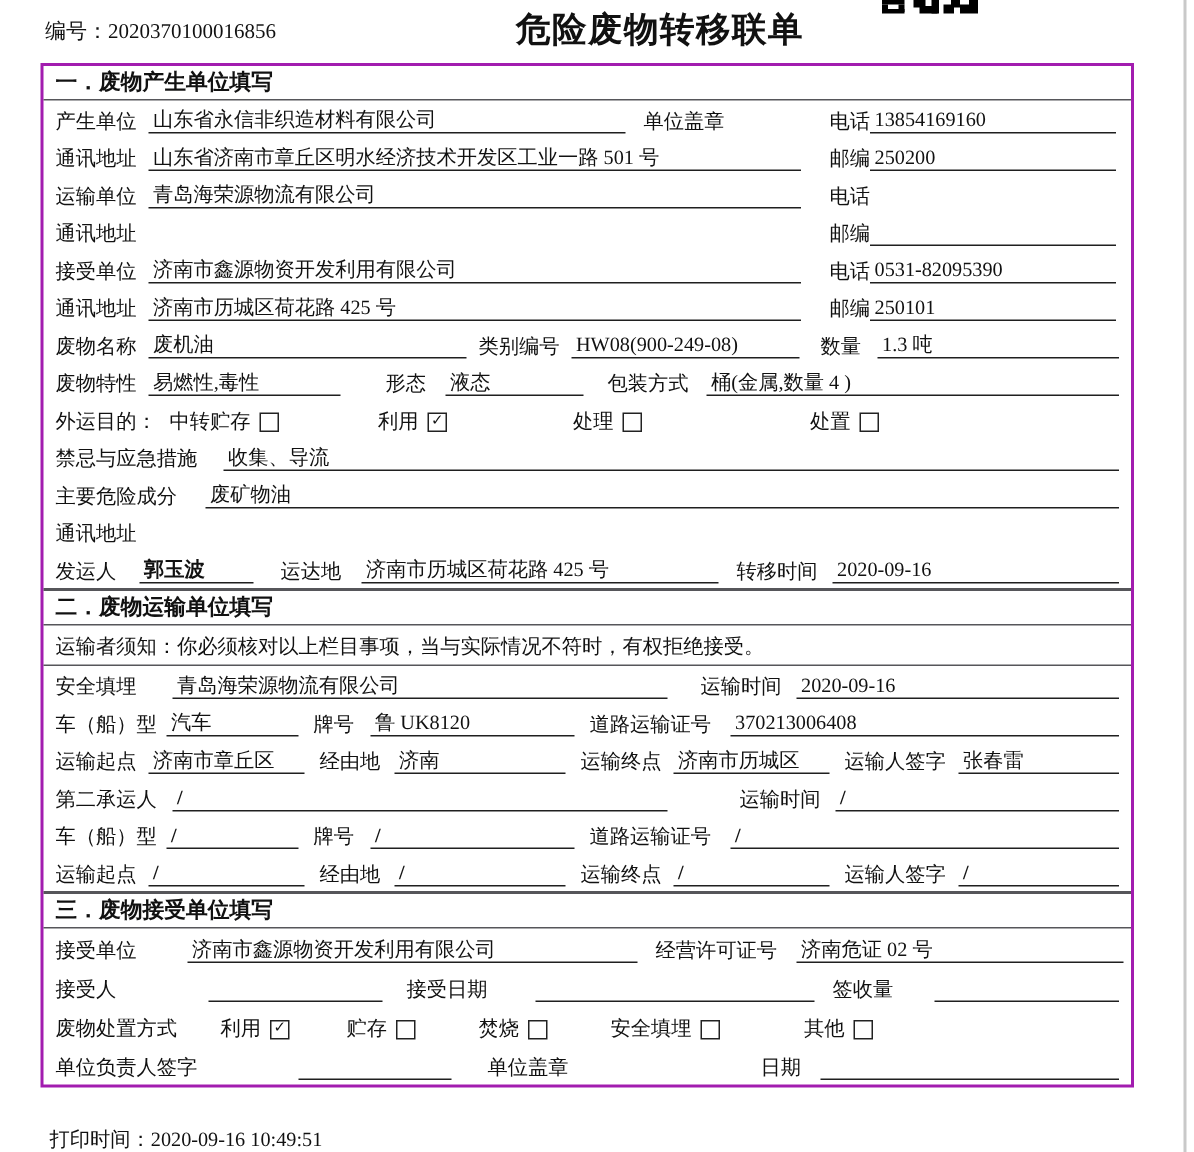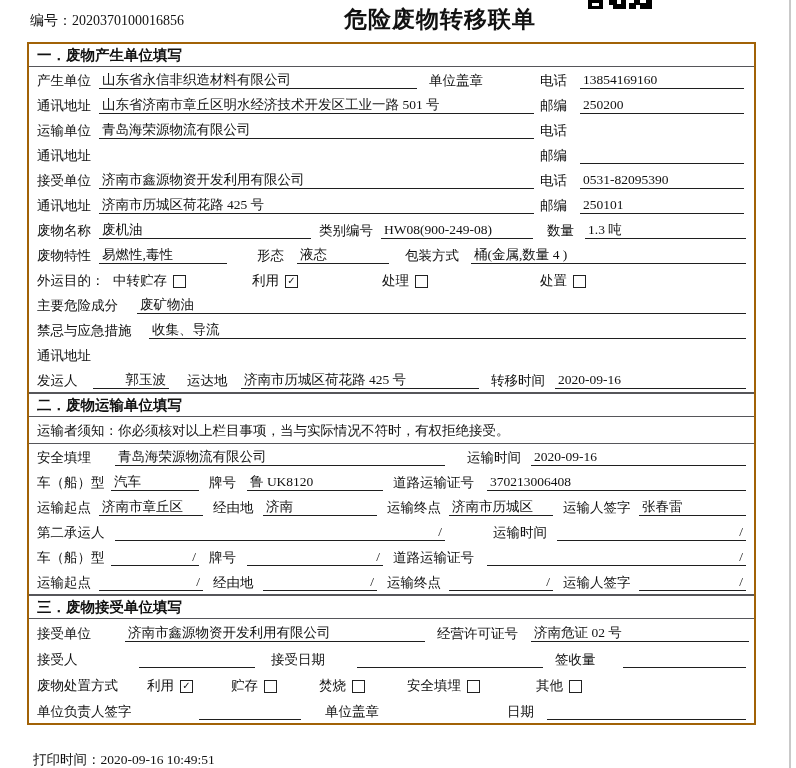--- a/index.html
+++ b/index.html
@@ -8,36 +8,36 @@
     font-family:"Liberation Serif","DejaVu Serif",serif;color:#111;
   }
   .doc-header{position:absolute;left:0;top:0;width:796px;height:42px;}
   .doc-no{position:absolute;left:30px;top:12px;font-size:14px;white-space:nowrap;}
   .doc-title{position:absolute;left:330px;top:4px;width:220px;text-align:center;
     font-size:23px;font-weight:bold;letter-spacing:1px;white-space:nowrap;}
   .qr-frag{position:absolute;left:588px;top:0;}
   .page-edge{position:absolute;left:789px;top:0;width:2px;height:768px;background:#c9c9c9;}
 
   .form-table{position:absolute;left:27px;top:42px;width:729px;box-sizing:border-box;
-    border:2px solid #a16207;background:#fff;}
+    border:2px solid #a21caf;background:#fff;}
   .sec-hdr{font-weight:bold;font-size:14.5px;padding:3px 0 3px 8px;
     border-bottom:1px solid #56565a;line-height:16px;}
   .sec-top{border-top:2px solid #56565a;}
   .notice{font-size:13.5px;padding:6px 0 4px 8px;border-bottom:1px solid #56565a;line-height:16px;}
 
   .row{display:flex;align-items:flex-end;height:25px;padding:0 8px 3px 8px;
     font-size:13.5px;box-sizing:border-box;line-height:16px;}
   .row.h26{height:26px;}
   .lbl{white-space:nowrap;flex-shrink:0;}
   .fld{border-bottom:1px solid #1f1f1f;white-space:nowrap;overflow:hidden;
     padding:0 3px;flex-shrink:0;box-sizing:border-box;min-height:16px;}
   .fx{flex:1 1 auto;min-width:0;}
-  .ctr{text-align:right;}
+  .ctr{text-align:left;font-weight:bold;}
   .rcol{display:flex;align-items:flex-end;width:206px;margin-left:auto;flex-shrink:0;}
-  .rcol .lbl{width:40px;}
+  .rcol .lbl{width:40px;text-align:right;}
   .rcol .fld{flex:1 1 auto;margin-right:2px;}
   .opt{white-space:nowrap;flex-shrink:0;display:flex;align-items:flex-end;}
   .cb{display:inline-block;width:11px;height:11px;border:1px solid #222;margin-left:6px;
     text-align:center;line-height:10px;font-size:10px;flex-shrink:0;margin-bottom:1px;}
   .doc-footer{position:absolute;left:33px;top:751px;font-size:13.5px;white-space:nowrap;}
 </style>
 </head>
 <body>
 
 <div class="doc-header">
@@ -148,27 +148,27 @@
         <span>处理</span>
         <span class="cb"></span>
       </span>
     <span class="opt" style="margin-left:112px">
         <span>处置</span>
         <span class="cb"></span>
       </span>
   </div>
 
   <div class="row">
+    <span class="lbl" style="width:104px">禁忌与应急措施</span>
+    <span class="fld fx" style="margin-left:8px">收集、导流</span>
+  </div>
+
+  <div class="row">
     <span class="lbl" style="width:92px">主要危险成分</span>
     <span class="fld fx" style="margin-left:8px">废矿物油</span>
-  </div>
-
-  <div class="row">
-    <span class="lbl" style="width:104px">禁忌与应急措施</span>
-    <span class="fld fx" style="margin-left:8px">收集、导流</span>
   </div>
 
   <div class="row">
     <span class="lbl" style="width:62px">通讯地址</span>
   </div>
 
   <div class="row">
     <span class="lbl" style="width:48px">发运人</span>
     <span class="fld ctr" style="width:76px;margin-left:8px">郭玉波</span>
     <span class="lbl" style="margin-left:18px;width:46px">运达地</span>

